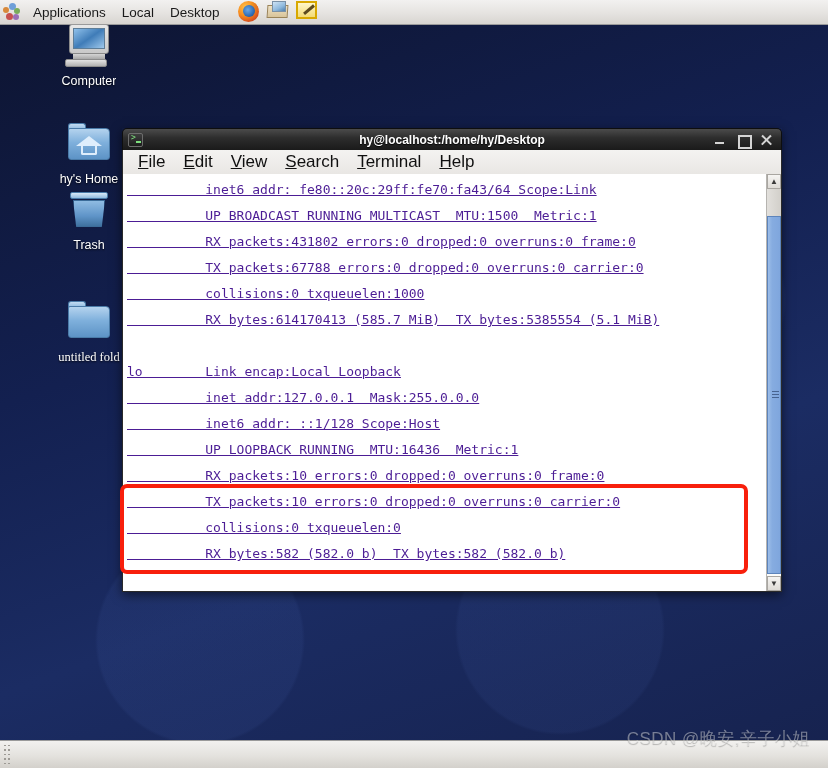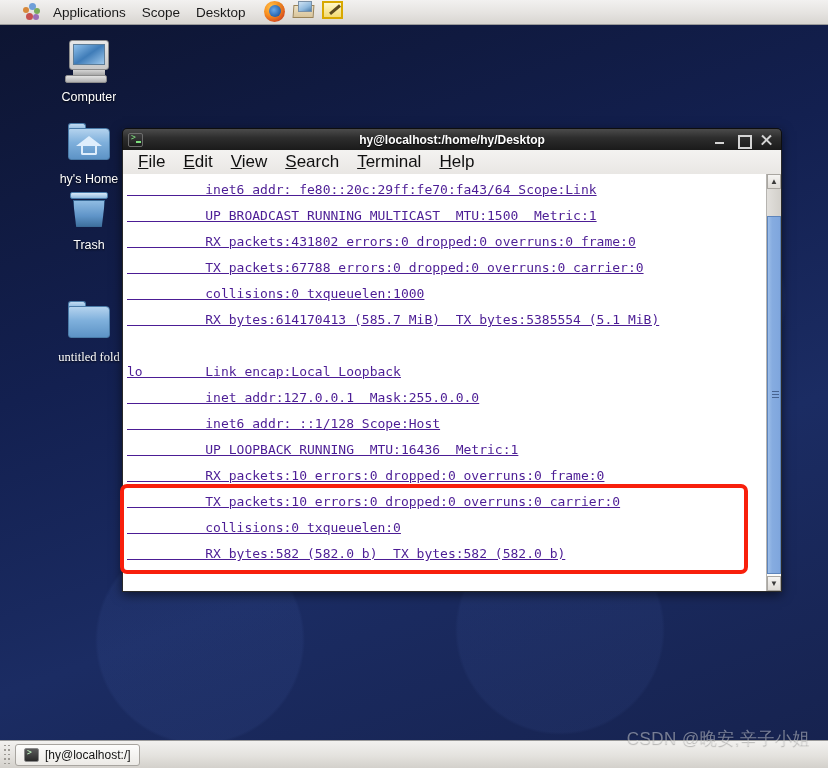--- a/index.html
+++ b/index.html
@@ -17,21 +17,21 @@
       linear-gradient(160deg, #0d1430 0%, #132050 38%, #1b2c63 65%, #16224e 100%);
   }
 
   
   #top-panel {
     position: absolute; top: 0; left: 0;
     width: 828px; height: 25px;
     background: linear-gradient(180deg, #f2f1f0 0%, #e6e4e1 52%, #d8d5d1 100%);
     border-bottom: 1px solid #9a9a9a;
     display: flex; align-items: center;
-    padding-left: 20px;
+    padding-left: 0;
     z-index: 40;
   }
   .panel-menu {
     font-size: 13.5px; color: #1a1a1a;
     padding: 2px 7px; margin: 0 1px;
     cursor: default; white-space: nowrap;
   }
   #panel-logo { width: 20px; height: 20px; margin: 0 3px 0 2px; position: relative; }
   #panel-launchers { display: flex; align-items: center; margin-left: 10px; gap: 7px; }
   .launcher { width: 22px; height: 22px; position: relative; cursor: default; }
@@ -345,21 +345,21 @@
 
 <div id="top-panel">
   <div id="panel-logo">
     <i class="foot-dot" style="left:7px;top:1px;width:7px;height:7px;background:#6f9fd8;"></i>
     <i class="foot-dot" style="left:1px;top:5px;width:6px;height:6px;background:#d8893a;"></i>
     <i class="foot-dot" style="left:12px;top:6px;width:6px;height:6px;background:#7aad5a;"></i>
     <i class="foot-dot" style="left:4px;top:11px;width:7px;height:7px;background:#c7514f;"></i>
     <i class="foot-dot" style="left:11px;top:12px;width:6px;height:6px;background:#9a6fb5;"></i>
   </div>
   <div class="panel-menu">Applications</div>
-  <div class="panel-menu">Scope</div>
+  <div class="panel-menu">Local</div>
   <div class="panel-menu">Desktop</div>
 
   <div id="panel-launchers">
     <div class="launcher">
       <div class="ff-outer">
           <div class="ff-tail"></div>
           <div class="ff-inner"></div>
         </div>
     </div>
     <div class="launcher">
@@ -369,21 +369,21 @@
         </div>
     </div>
     <div class="launcher">
       <div class="ed-ico">
           <div class="ed-pencil"></div>
         </div>
     </div>
   </div>
 </div>
 
-<div class="desk-icon" style="left:41px; top:40px;">
+<div class="desk-icon" style="left:41px; top:24px;">
   <div class="icon-box">
     <div class="mon-screen">
         <div class="mon-glass"></div>
       </div>
     <div class="mon-base"></div>
     <div class="mon-kbd"></div>
   </div>
   <div class="desk-label">Computer</div>
 </div>
 
@@ -484,18 +484,14 @@
 <div id="red-box"></div>
 
 <div id="bottom-panel">
   <div id="grip">
       <i></i>
       <i></i>
       <i></i>
       <i></i>
       <i></i>
     </div>
-  <div class="taskbtn inactive">
-    <span class="task-ico"></span>
-    <span>[hy@localhost:/]</span>
-  </div>
   <div id="watermark">CSDN @晚安,辛子小姐</div>
 </div>
 
 </body></html>

